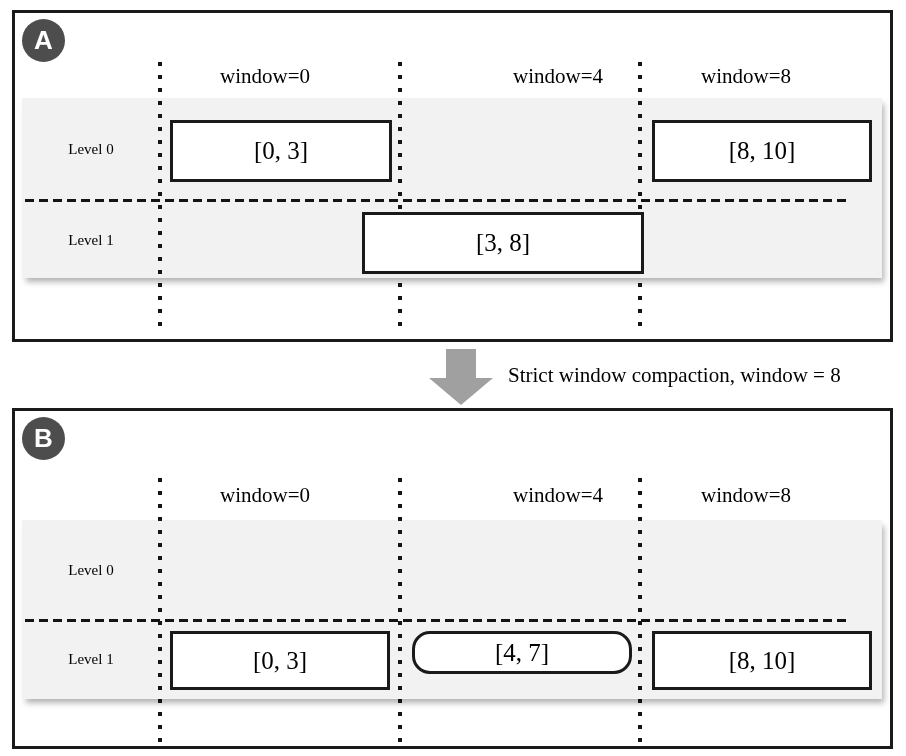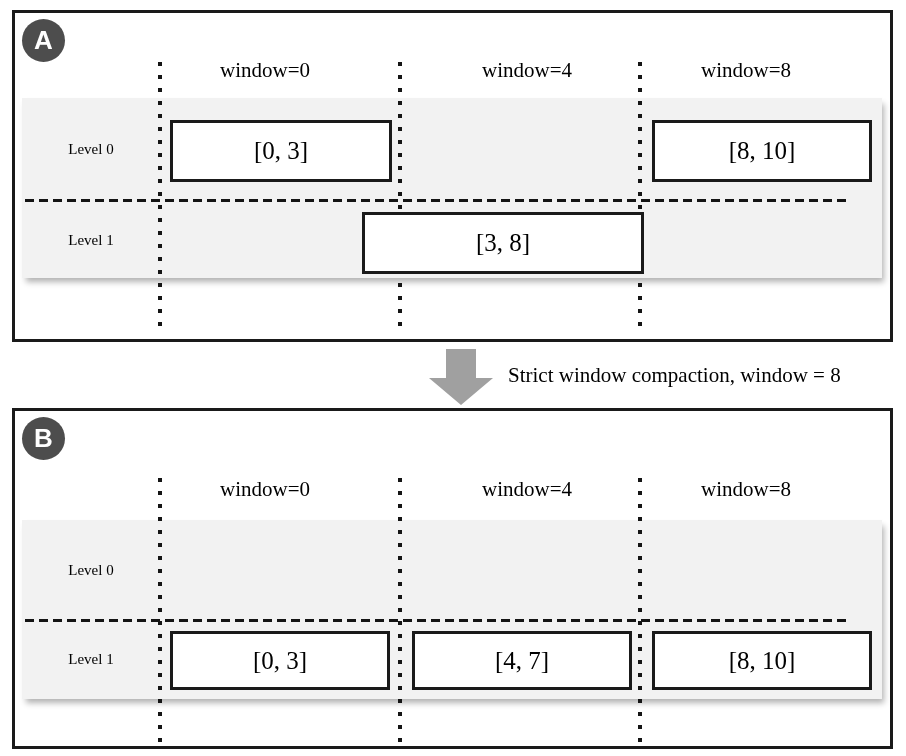--- a/index.html
+++ b/index.html
@@ -46,23 +46,24 @@
   }
 
   .window-label {
     position: absolute;
     width: 240px;
     height: 26px;
     line-height: 26px;
     text-align: center;
     font-size: 21px;
     z-index: 5;
+    margin-top: 6px;
   }
   .wl-0 { left: 130px; }
-  .wl-1 { left: 392px; }
+  .wl-1 { left: 348px; text-align: right; }
   .wl-2 { left: 611px; }
   .panel-a .window-label { top: 44px; }
   .panel-b .window-label { top: 65px; }
 
   .vdots {
     position: absolute;
     width: 4px;
     background-image: repeating-linear-gradient(
       to bottom, #141414 0px, #141414 4px, transparent 4px, transparent 13px);
     z-index: 2;
@@ -119,21 +120,21 @@
     display: flex;
     align-items: center;
     justify-content: center;
     font-size: 25px;
     z-index: 4;
   }
   .panel-a .box-l0-0 { left: 155px; top: 107px; width: 222px; height: 62px; }
   .panel-a .box-l0-1 { left: 637px; top: 107px; width: 220px; height: 62px; }
   .panel-a .box-l1-0 { left: 347px; top: 199px; width: 282px; height: 62px; }
   .panel-b .box-l1-0 { left: 155px; top: 220px; width: 220px; height: 59px; }
-  .panel-b .box-l1-1 { left: 397px; top: 220px; width: 220px; height: 59px; }
+  .panel-b .box-l1-1 { left: 397px; top: 220px; width: 220px; height: 43px; border-radius: 18px; }
   .panel-b .box-l1-2 { left: 637px; top: 220px; width: 220px; height: 59px; }
 
   .arrow-wrap {
     position: absolute;
     left: 429px;
     top: 349px;
     width: 64px;
     height: 56px;
     z-index: 2;
   }

